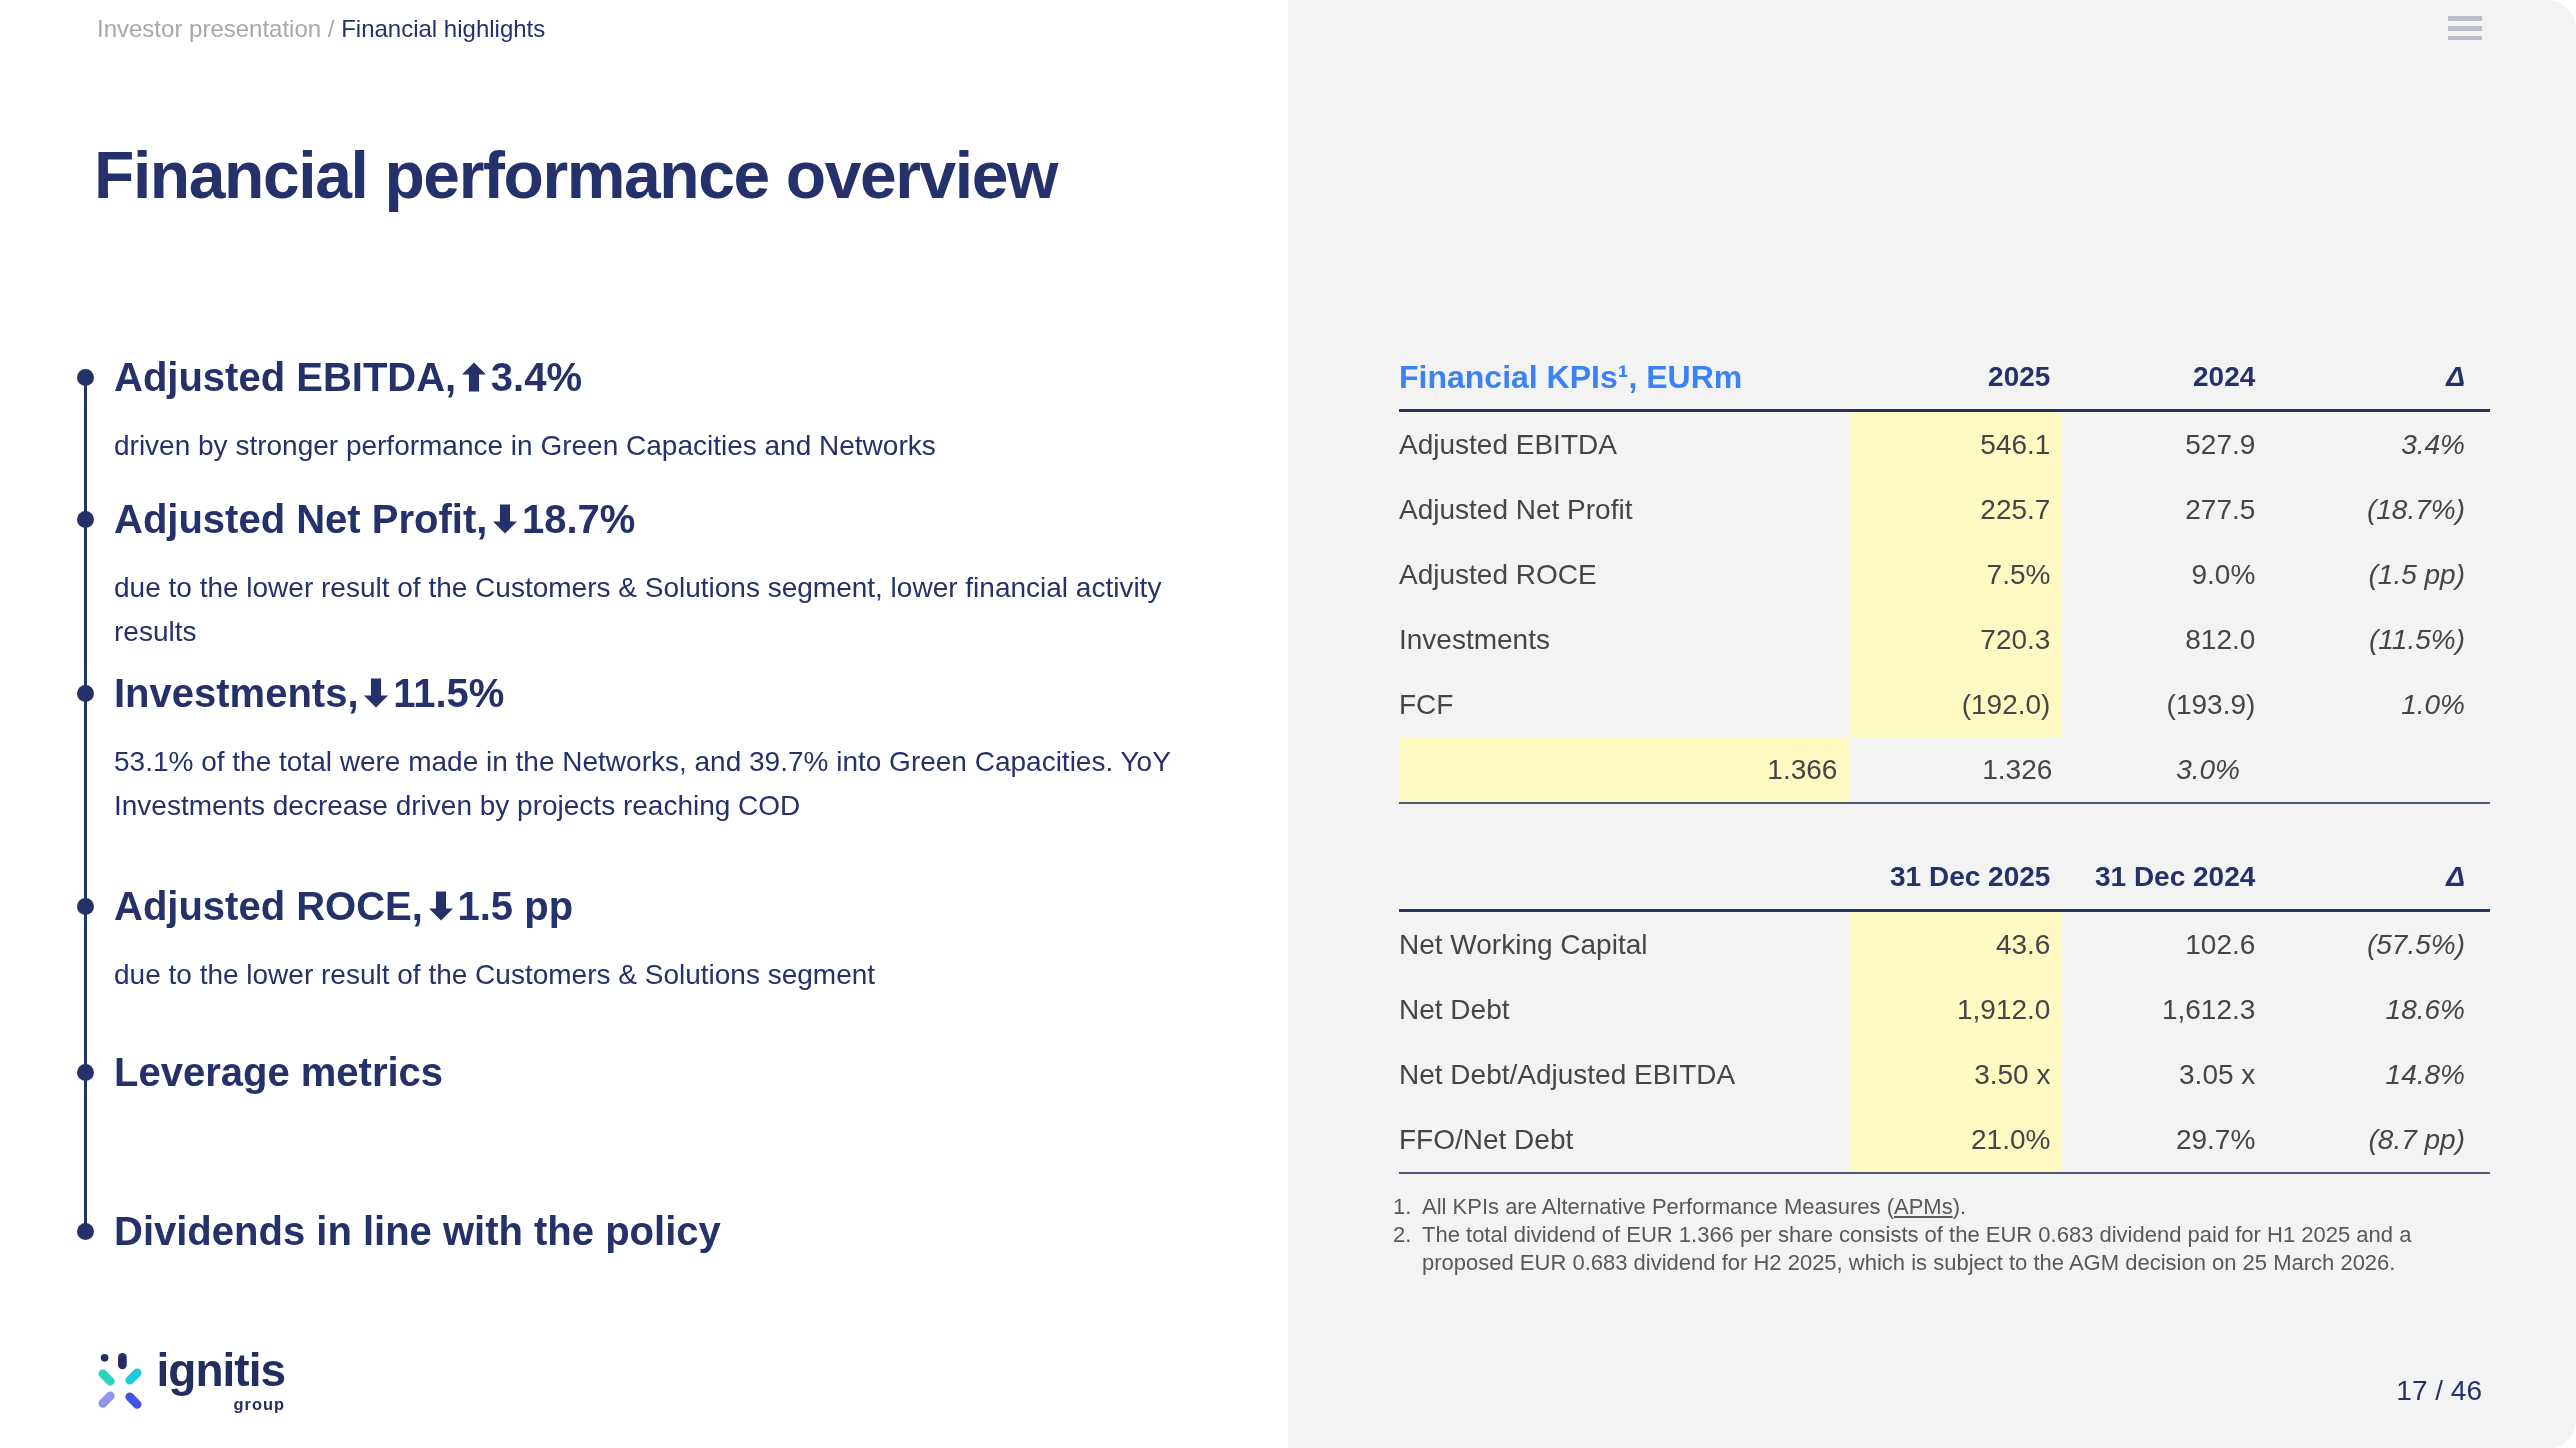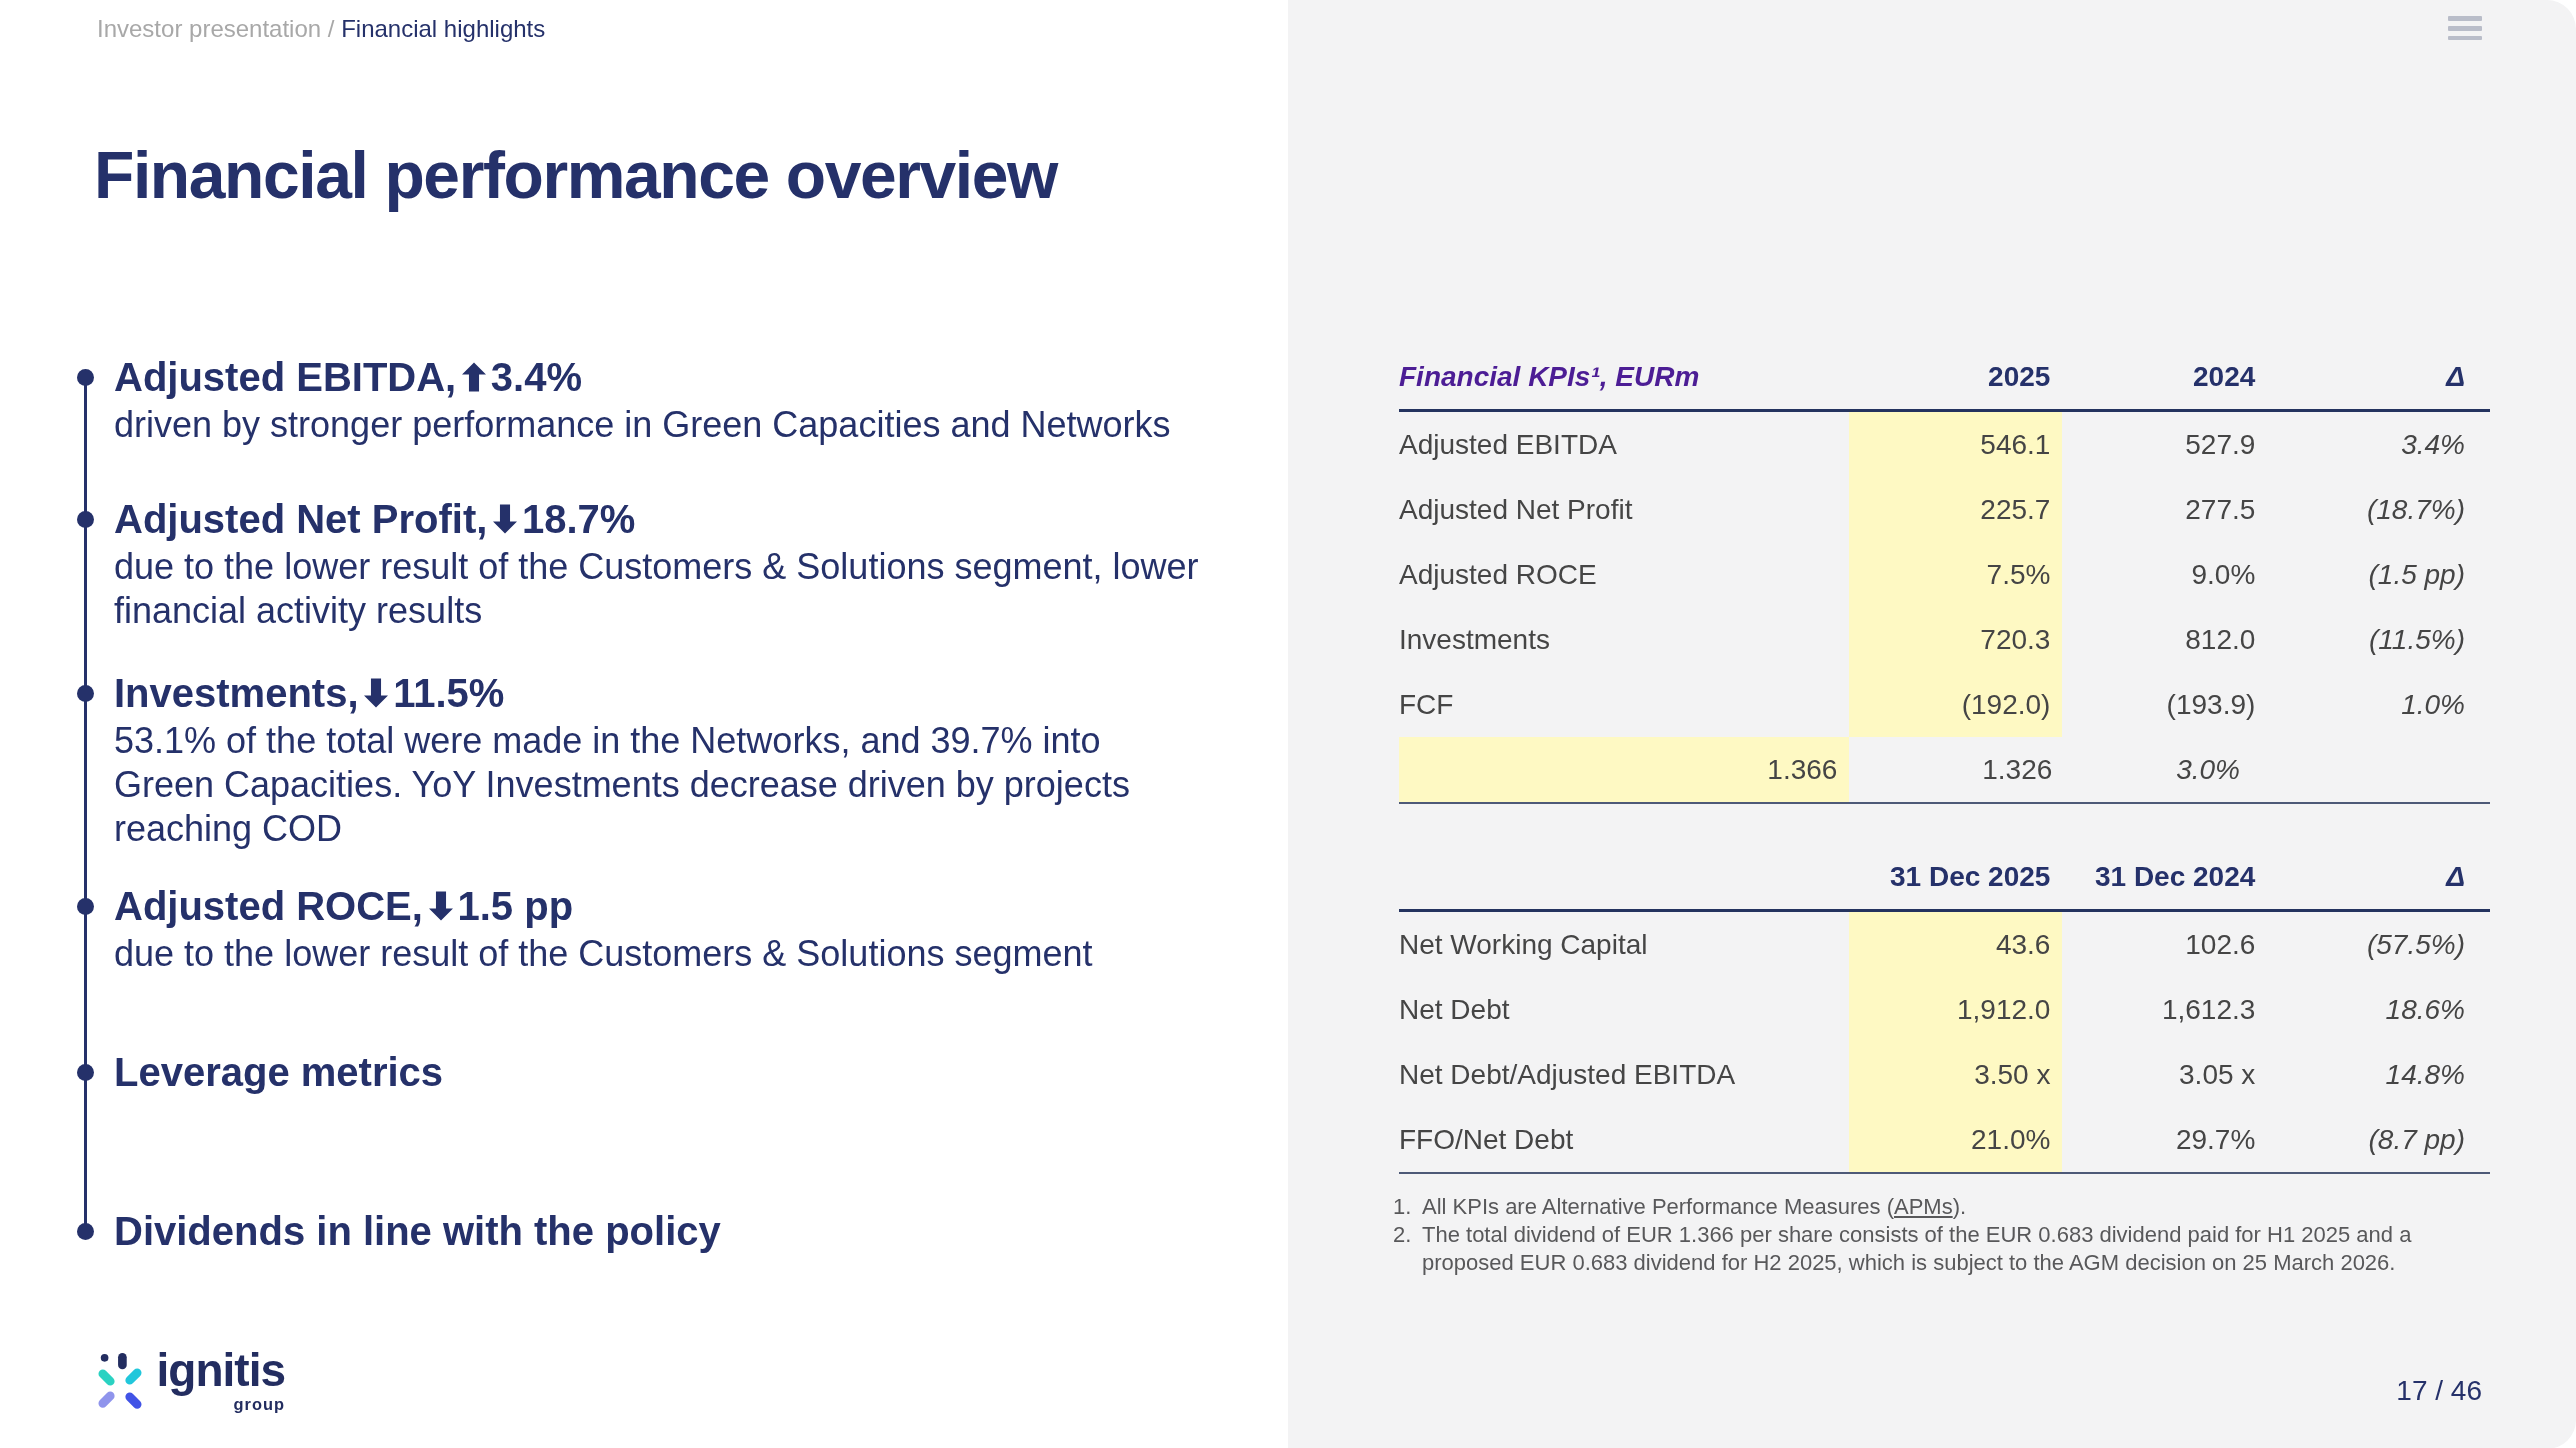--- a/index.html
+++ b/index.html
@@ -34,34 +34,34 @@
   }
   .bullet-body{margin-left:37px;}
   .bullet-title{
     font-size:40px;font-weight:bold;color:#25316a;line-height:48px;
     display:flex;align-items:center;white-space:nowrap;
   }
   .arrow{width:24px;height:30px;margin:0 4.8px 0 5.8px;flex:0 0 auto;}
   .arrow svg{display:block;width:100%;height:100%;}
   .arrow.down{transform:rotate(180deg);}
   .bullet-desc{
-    margin-top:2px;width:1091px;
-    font-size:36px;color:#25316a;line-height:44px;
+    margin-top:23px;width:1091px;
+    font-size:28px;color:#25316a;line-height:44px;
   }
   .bullet-desc:empty{display:none;}
   
   .fin-table{position:absolute;left:1399px;width:1091px;}
   .kpi-table{top:345px;}
   .bal-table{top:845px;}
   .t-header{
     display:grid;grid-template-columns:450px 213px 203px 225px;
     height:64px;align-items:center;
     border-bottom:3.9px solid #24335f;
   }
-  .t-header .h-label{font-size:28px;font-weight:bold;font-style:italic;color:#4c1d95;}
+  .t-header .h-label{font-size:32px;font-weight:bold;color:#3b82f6;}
   .t-header .h-col{font-size:28px;font-weight:bold;color:#25316a;text-align:right;}
   .t-header .h-col.c2025{padding-right:11.6px;}
   .t-header .h-col.c2024{padding-right:9.7px;}
   .t-header .h-col.cdelta{padding-right:25px;font-style:italic;}
   .t-body{border-bottom:2.9px solid #4d5977;}
   .t-row{display:grid;grid-template-columns:450px 213px 203px 225px;height:65px;align-items:stretch;}
   .t-cell{display:flex;align-items:center;font-size:28px;color:#454545;}
   .t-cell.label{justify-content:flex-start;}
   .t-cell.num{justify-content:flex-end;}
   .t-cell.c2025{background:#fef9c3;padding-right:11.6px;}

